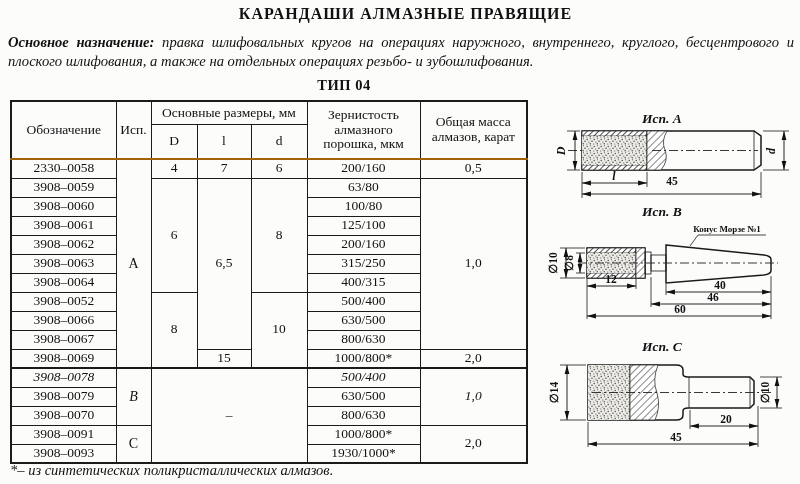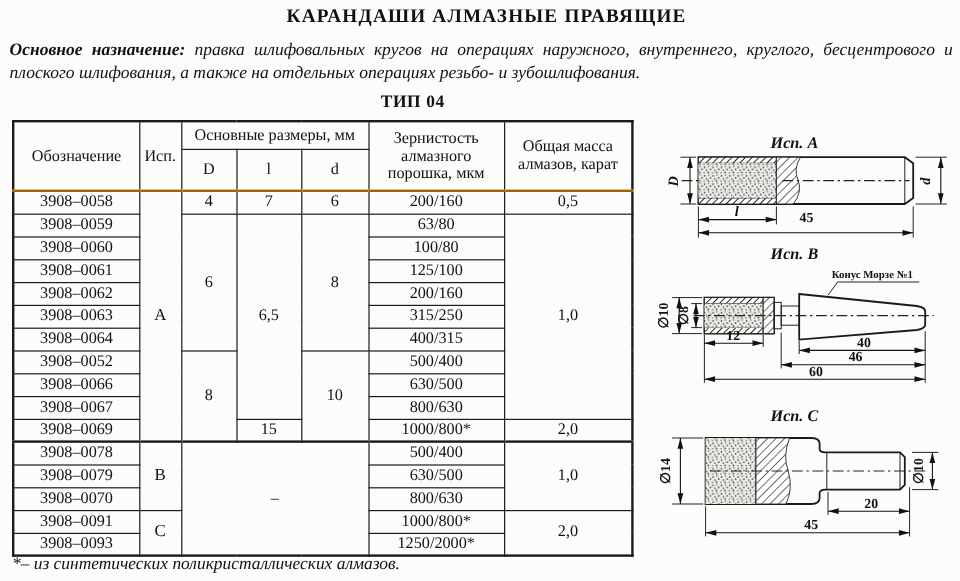--- a/index.html
+++ b/index.html
@@ -28,21 +28,21 @@
   }
   .spec th, .spec td {
     border:1px solid #1b1b1b; padding:0 1px;
     text-align:center; vertical-align:middle;
     font-size:13.5px; font-weight:normal; line-height:1.1;
   }
   .spec thead tr.h1 th { height:22px; }
   .spec thead tr.h2 th { height:33px; }
   .spec th.deep, .spec thead tr.h2 th { border-bottom:2px solid #a16207; }
   .spec tbody tr { height:19px; }
-  .spec tbody tr.sec td { border-top:2px solid #1b1b1b; }
+  .spec tbody tr.sec td { border-top:2px solid #1b1b1b;font-style:italic; }
   .spec td.ver { font-size:14px; }
   .nowrap { white-space:nowrap;margin-top:15px; }
   .footnote {
     position:absolute; left:10px; top:462px;
     font-size:14.5px;
     font-style:italic;
   }
   .drawing { position:absolute; }
   #draw-a { left:530px; top:103px; }
   #draw-b { left:530px; top:203px; }
@@ -84,21 +84,21 @@
       <th rowspan="2" class="deep">Общая масса алмазов, карат</th>
     </tr>
     <tr class="h2">
       <th>D</th>
       <th>l</th>
       <th>d</th>
     </tr>
   </thead>
   <tbody>
     <tr>
-      <td>3908–0058</td>
+      <td>2330–0058</td>
       <td rowspan="11" class="ver">А</td>
       <td>4</td>
       <td>7</td>
       <td>6</td>
       <td>200/160</td>
       <td>0,5</td>
     </tr>
     <tr>
       <td>3908–0059</td>
       <td rowspan="6">6</td>
@@ -163,21 +163,21 @@
       <td>800/630</td>
     </tr>
     <tr>
       <td>3908–0091</td>
       <td rowspan="2" class="ver">С</td>
       <td>1000/800*</td>
       <td rowspan="2">2,0</td>
     </tr>
     <tr>
       <td>3908–0093</td>
-      <td>1250/2000*</td>
+      <td>1930/1000*</td>
     </tr>
   </tbody>
 </table>
 
 <div class="footnote">*– из синтетических поликристаллических алмазов.</div>
 
 <svg id="draw-a" class="drawing" width="270" height="100" viewBox="0 0 270 100">
   <defs>
     <pattern id="stipA" width="7" height="7" patternUnits="userSpaceOnUse">
       <rect width="7" height="7" fill="#edebe6"></rect>

